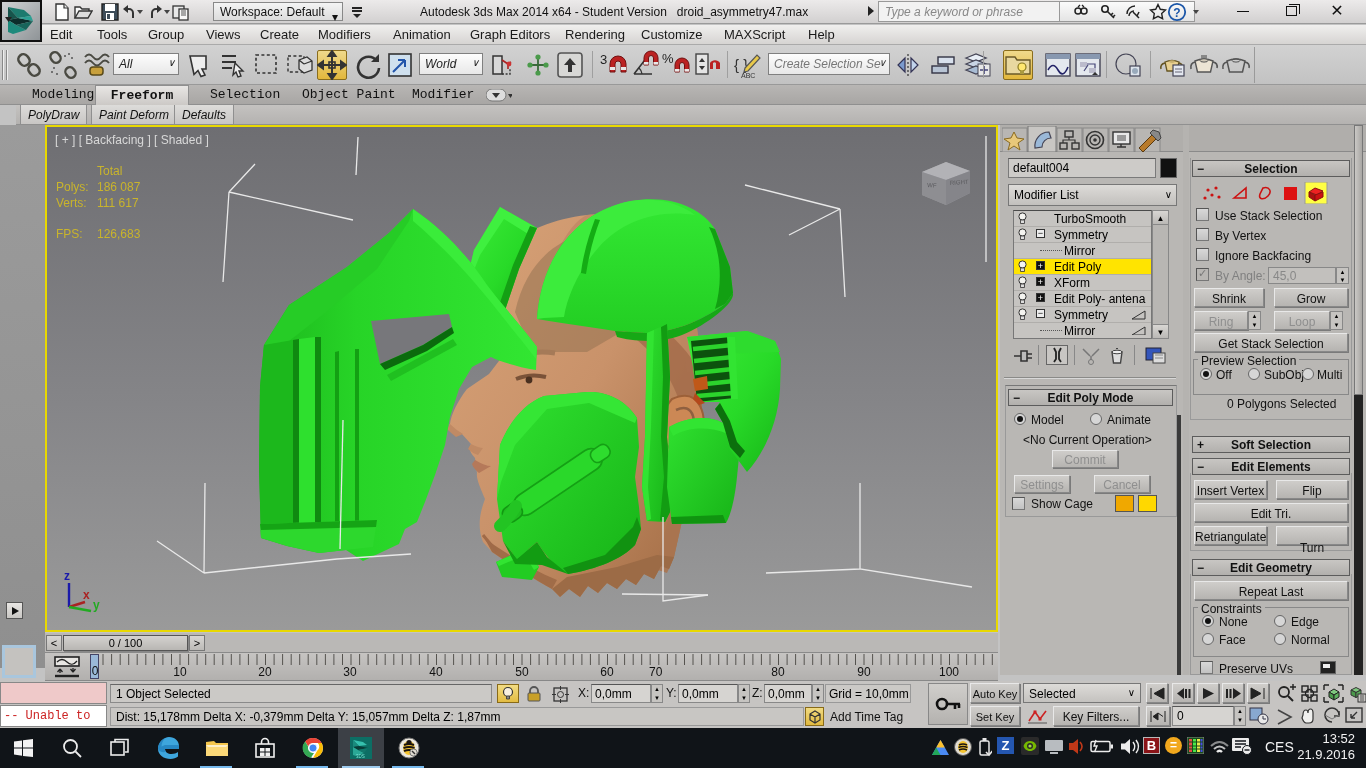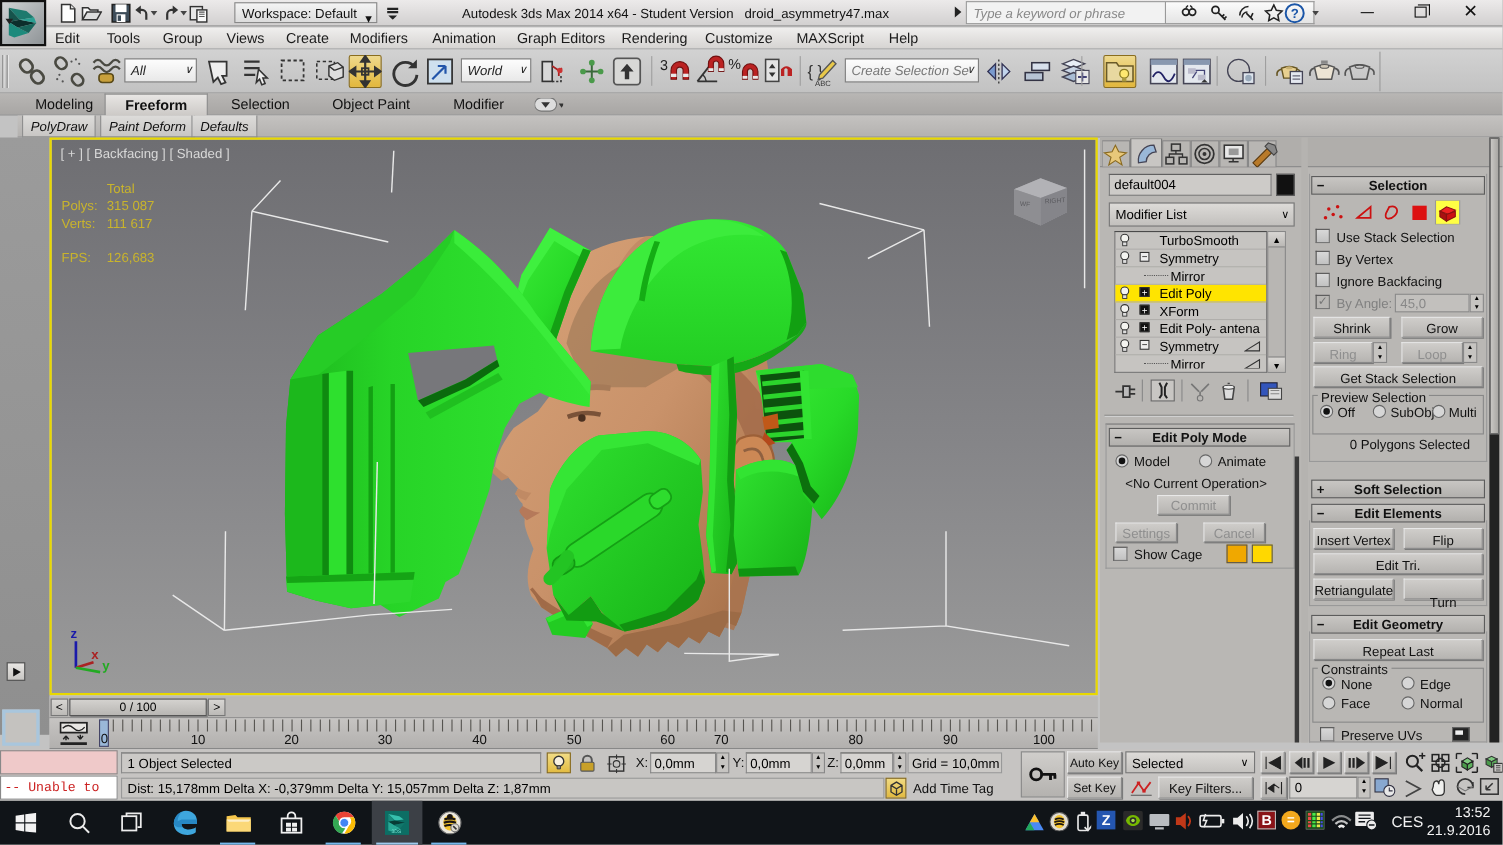--- a/index.html
+++ b/index.html
@@ -23,21 +23,21 @@
 #menubar { left:0; top:25px; width:1366px; height:20px; background:linear-gradient(#f0efee,#d6d4d2); border-bottom:1px solid #aaa; font-size:13px; color:#1a1a1a; }
 #menubar span { position:absolute; top:2px; }
 
 #toolbar { left:0; top:45px; width:1366px; height:40px; background:linear-gradient(#d2d2d2,#c2c2c2); border-bottom:1px solid #999; }
 .tbico { top:5px; width:30px; height:30px; }
 .tbsel { background:linear-gradient(#efd98c,#e2b73c); border:1px solid #8a6d1d; border-radius:2px; }
 .tbdrop { top:8px; height:22px; background:linear-gradient(#fdfdfd,#e8e8e8); border:1px solid #808080; font-size:12px; color:#222; padding:3px 3px 0 5px;font-style:italic; }
 .tbsep { top:6px; width:1px; height:27px; background:#9f9f9f; }
 
 #ribbontabs { left:0; top:85px; width:1366px; height:20px; background:linear-gradient(#b8b6b4,#a8a6a4); border-bottom:1px solid #8f8f8f; font-size:13px; color:#111; }
-#ribbontabs .tab { position:absolute; top:0; height:20px; padding:2px 14px 0; }
+#ribbontabs .tab { position:absolute; top:0; height:20px; padding:2px 14px 0;font-family:Liberation Mono, monospace; }
 #ribbontabs .active { background:linear-gradient(#e8e6e4,#ccc9c6); border:1px solid #8f8f8f; border-bottom:none; font-weight:bold; }
 #ribbonsub { left:16px; top:105px; width:1356px; height:20px; background:linear-gradient(#c4c2c0,#b4b2b0); border-bottom:1px solid #909090; font-size:13px; color:#111;font-style:italic; }
 #ribbonsub .stab { position:absolute; top:0; height:20px; background:linear-gradient(#dddcda,#c8c6c4); border:1px solid #8f8f8f; border-top:none; padding:3px 7px 0; white-space:nowrap; font-size:12px; }
 
 #vpleft { left:0; top:125px; width:45px; height:543px; background:linear-gradient(#9b9b9b,#8f8f8f); }
 #viewport { left:45px; top:125px; width:953px; height:507px; border:2px solid #e8d800; background:linear-gradient(#6e6e72 0%, #858588 55%, #9a9a9a 100%); }
 #vplabel { left:8px; top:6px; color:#d8d8d8; font-size:12px; }
 .stat { color:#c9b42c; font-size:12px; }
 
 #cpanel { left:1000px; top:125px; width:366px; height:550px; background:#b9b7b4; }
@@ -541,21 +541,21 @@
 <path d="M22 480 L38 475" stroke="#aa2222" stroke-width="2.4"></path>
 <path d="M22 480 L44 484" stroke="#22aa22" stroke-width="2.4"></path>
 <text x="17" y="453" fill="#1a1aaa">z</text>
 <text x="36" y="472" fill="#aa2222">x</text>
 <text x="46" y="482" fill="#22aa22">y</text>
 </g>
 </svg>
 <div class="abs" id="vplabel">[ + ] [ Backfacing ] [ Shaded ]</div>
 <div class="abs stat" style="left:50px;top:37px">Total</div>
 <div class="abs stat" style="left:9px;top:53px">Polys:</div>
-    <div class="abs stat" style="left:50px;top:53px">315 087</div>
+    <div class="abs stat" style="left:50px;top:53px">186 087</div>
 <div class="abs stat" style="left:9px;top:69px">Verts:</div>
     <div class="abs stat" style="left:50px;top:69px">111 617</div>
 <div class="abs stat" style="left:9px;top:100px">FPS:</div>
     <div class="abs stat" style="left:50px;top:100px">126,683</div>
 </div>
 <div class="abs" id="cpanel">
 
   <div class="abs" style="left:0;top:0;width:366px;height:27px;background:#b0aeab;border-bottom:1px solid #8a8a8a"></div>
   <svg class="abs" style="left:2px;top:1px" width="160" height="26">
     <g>

